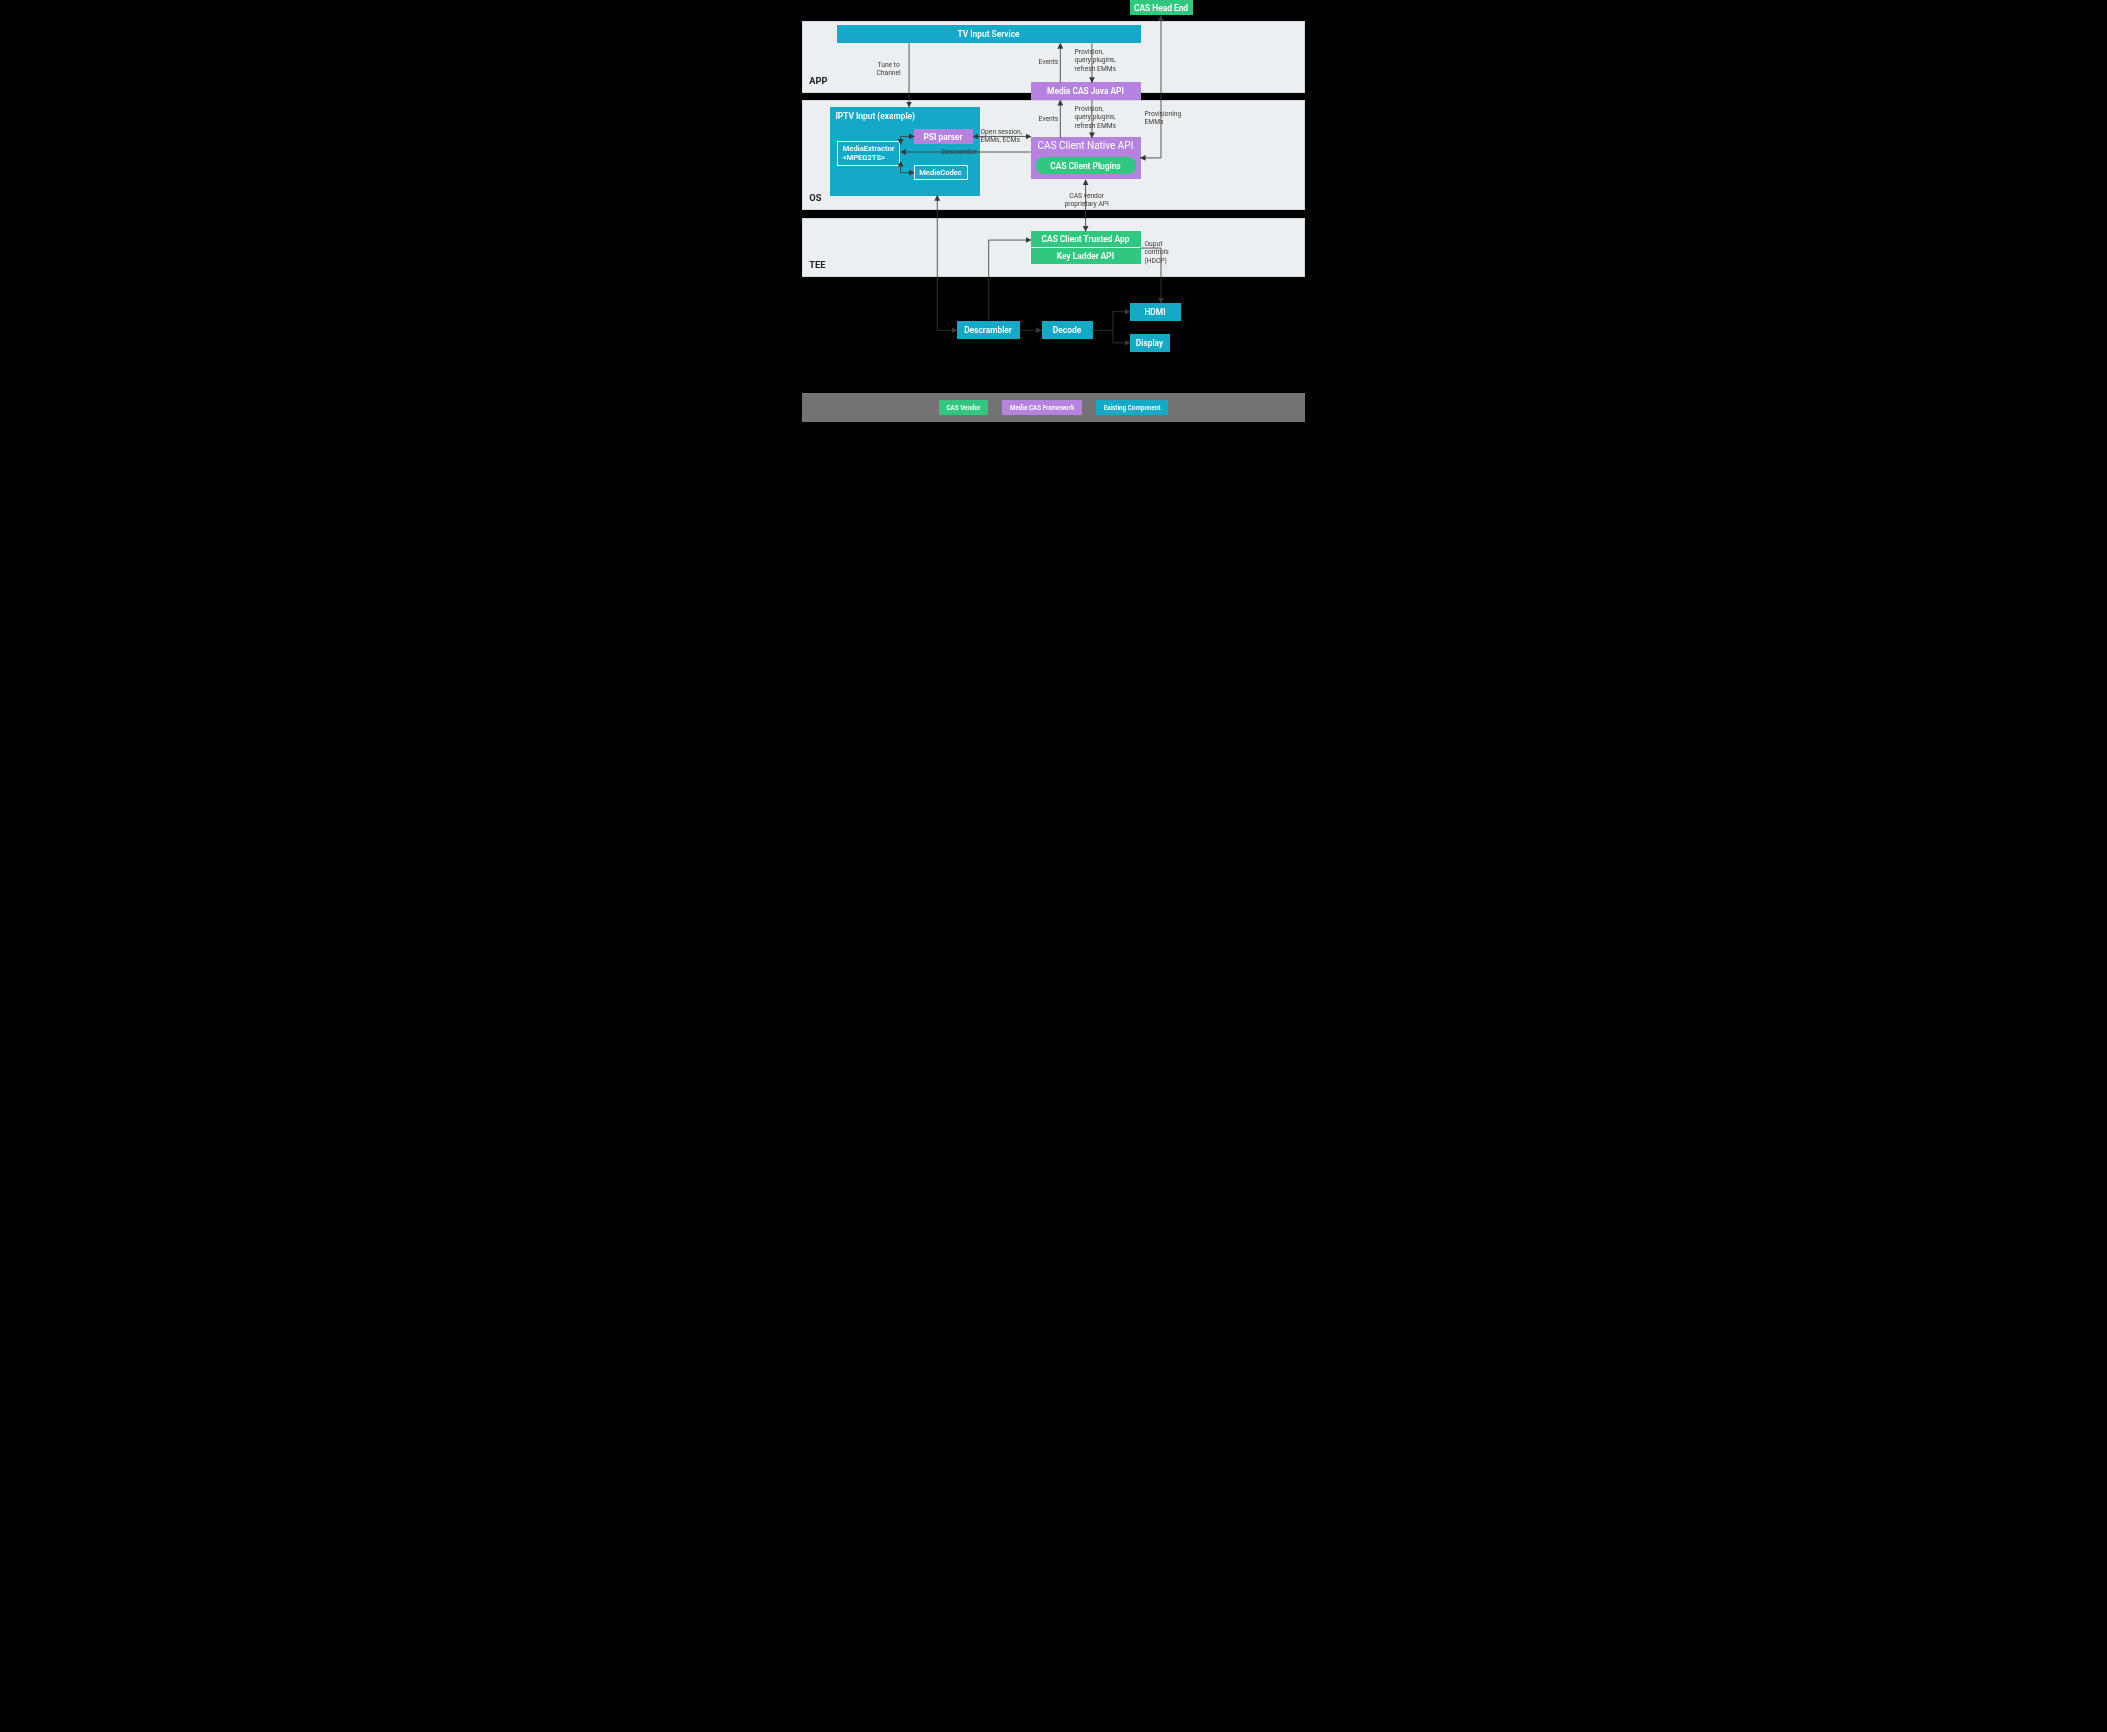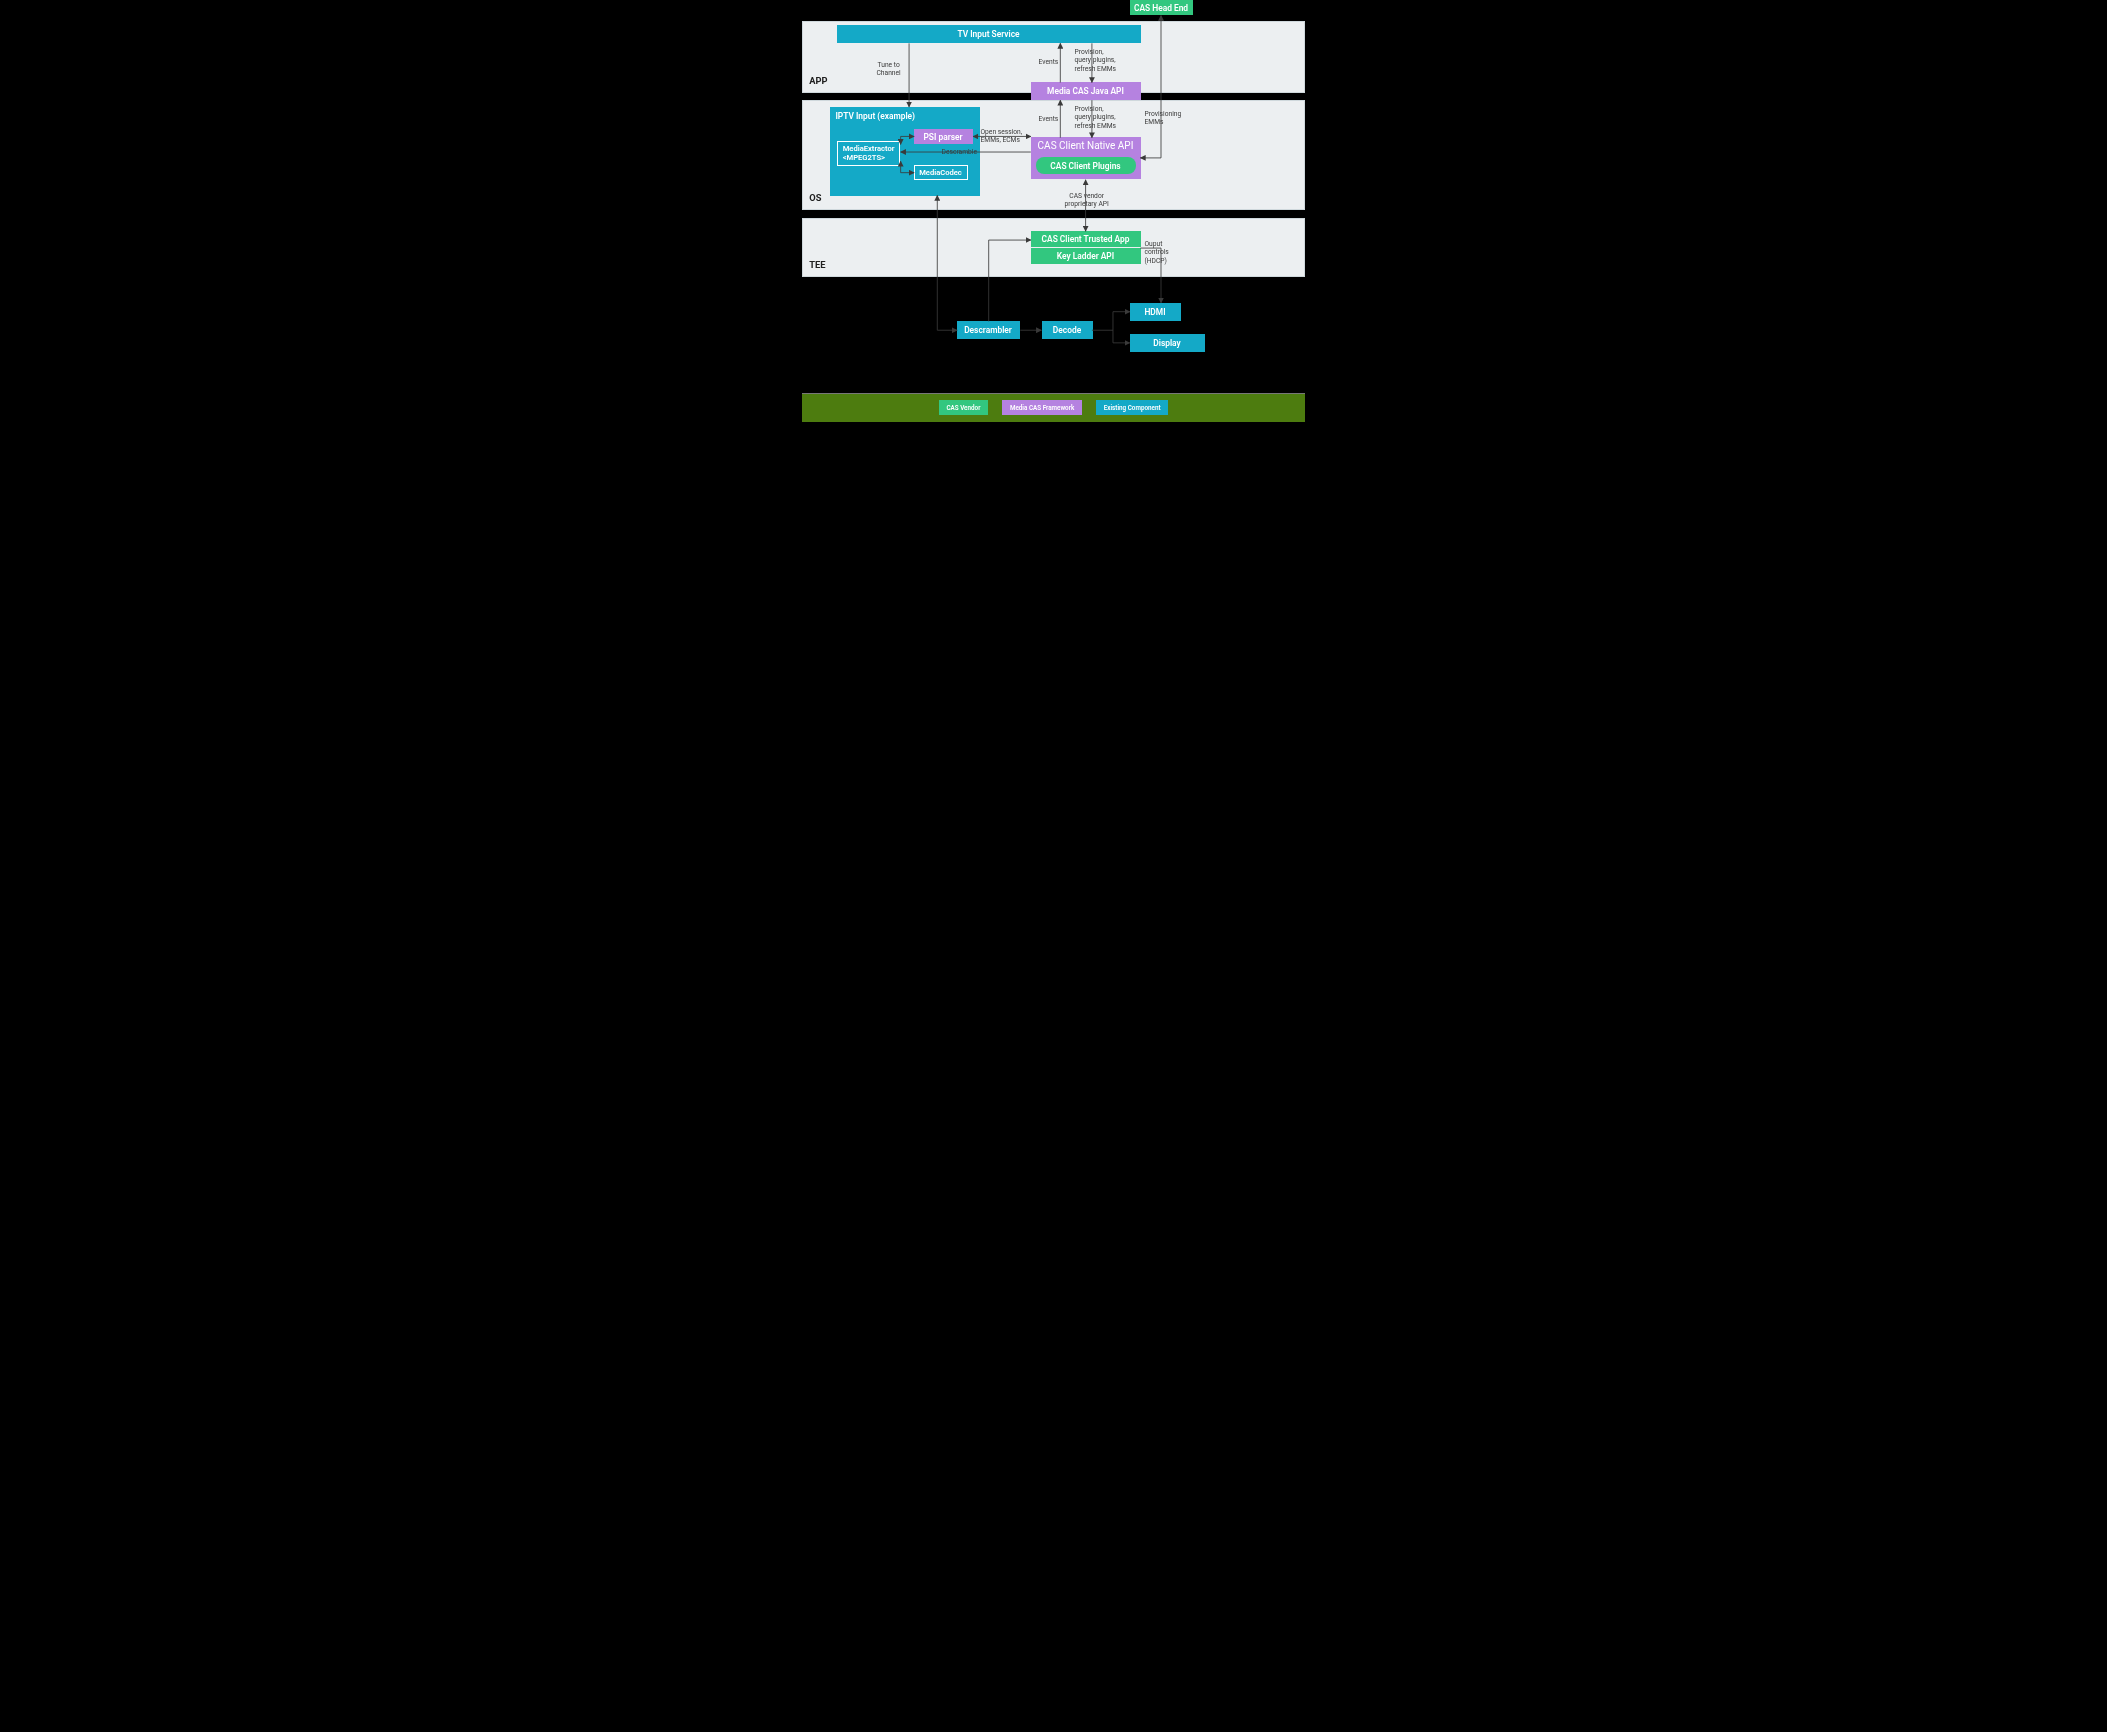--- a/index.html
+++ b/index.html
@@ -86,21 +86,21 @@
   .legend {
     position: absolute;
     left: 5.9px; right: 5.9px;
     bottom: 0;
     height: 29.5px;
     display: flex;
     gap: 14.3px;
     align-items: center;
     justify-content: center;
     border-top: 0.4px solid #777;
-    background: #4d7c0f;
+    background: #737373;
   }
   .legend .swatch {
     color: #fff;
     font-weight: 600;
     font-size: 6.3px;
     padding: 3.4px 7.6px;
   }
 </style>
 </head>
 <body>
@@ -138,21 +138,21 @@
     <div class="band-label">TEE</div>
   </div>
 
   <div class="box green" style="left:234px; top:231px; width:110px; height:16px;">CAS Client Trusted App</div>
   <div class="box green" style="left:234px; top:248px; width:110px; height:16px;">Key Ladder API</div>
 
 
   <div class="box teal" style="left:160px; top:321px; width:63px; height:17.7px;">Descrambler</div>
   <div class="box teal" style="left:245px; top:321px; width:51px; height:17.7px;">Decode</div>
   <div class="box teal" style="left:333px; top:303px; width:51px; height:17.7px;">HDMI</div>
-  <div class="box teal" style="left:333px; top:334px; width:75px; height:17.7px;">Display</div>
+  <div class="box teal" style="left:333px; top:334px; width:40px; height:17.7px;">Display</div>
 
   <div class="note" style="left:80px; top:61px;">Tune to
 Channel</div>
   <div class="note" style="left:242px; top:58px;">Events</div>
   <div class="note" style="left:278px; top:48px; text-align:left;">Provision,
 query plugins,
 refresh EMMs</div>
   <div class="note" style="left:242px; top:115px;">Events</div>
   <div class="note" style="left:278px; top:105px; text-align:left;">Provision,
 query plugins,

